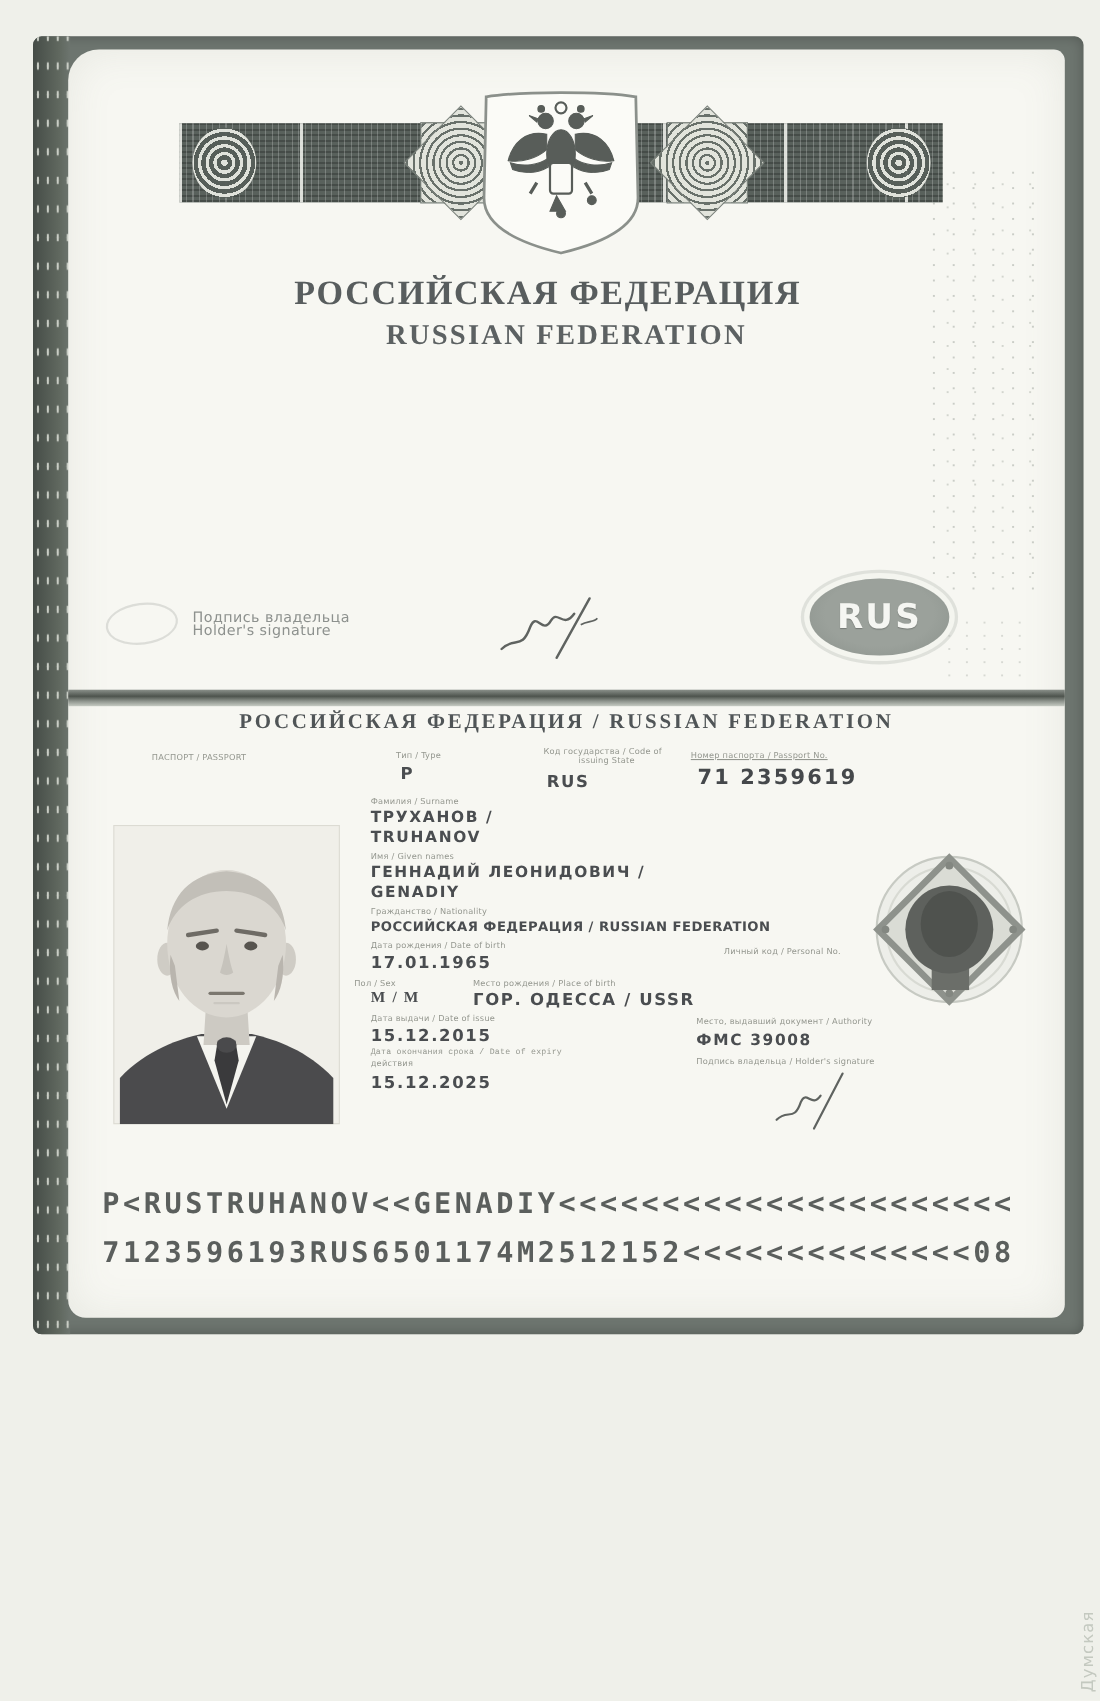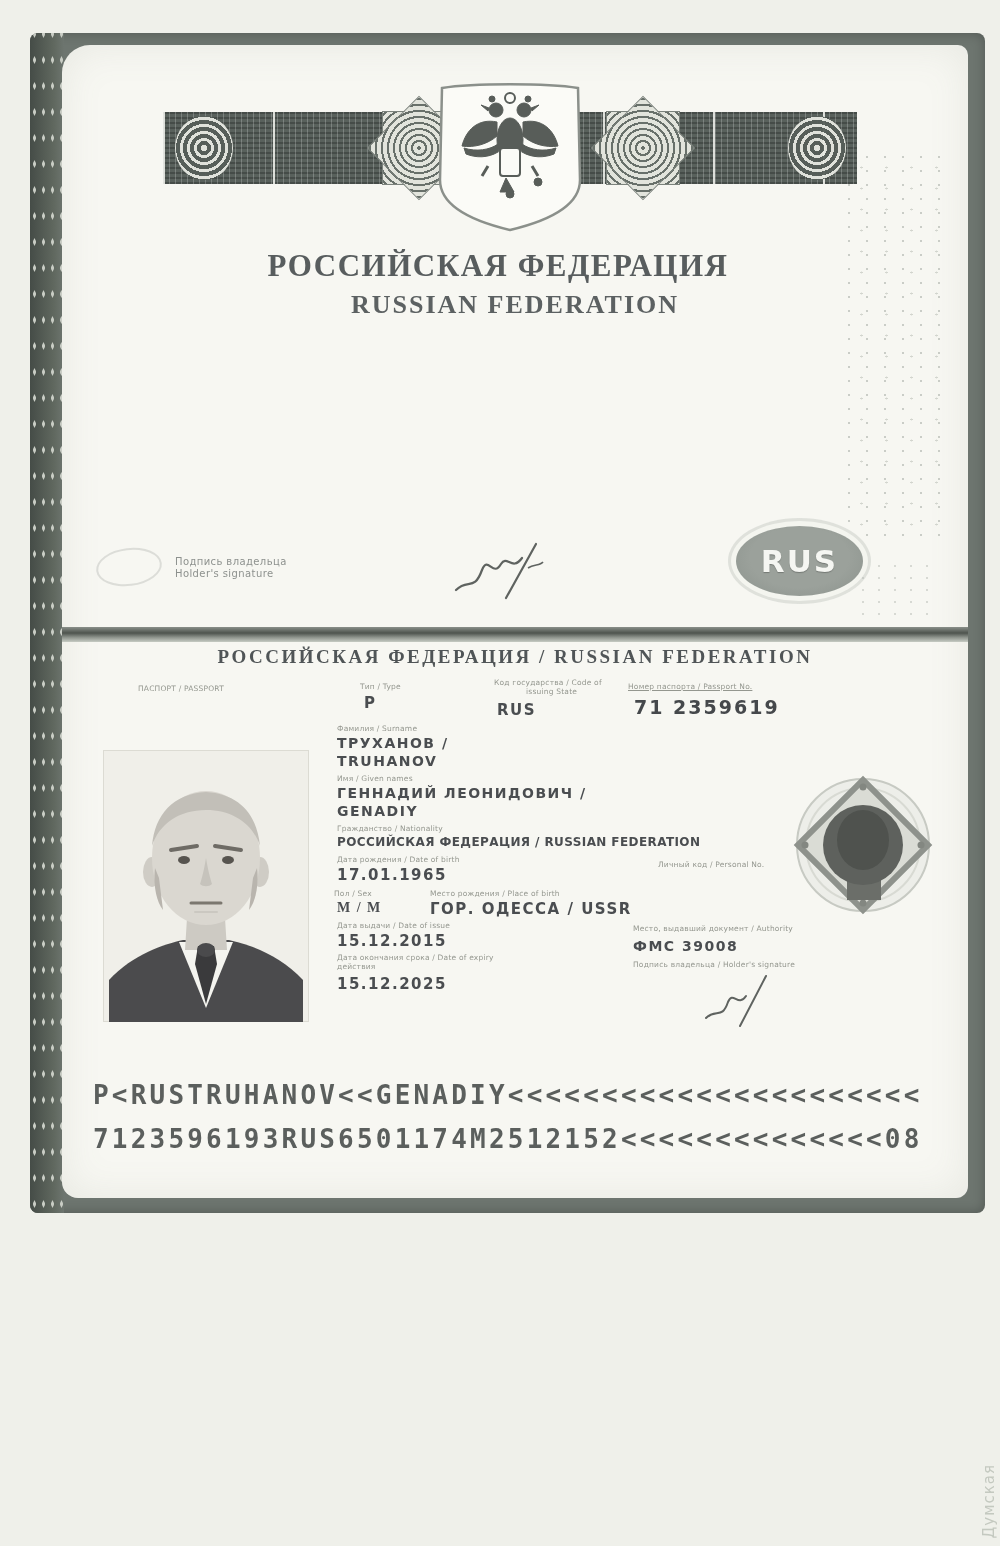--- a/index.html
+++ b/index.html
@@ -67,21 +67,21 @@
     left:62px;width:872px;top:248px;text-align:center;
     font-family:"Liberation Serif", serif;font-weight:bold;font-size:31px;
     letter-spacing:1.5px;color:#585d5e;
   }
   .title-en{
     left:62px;width:906px;top:290px;text-align:center;
     font-family:"Liberation Serif", serif;font-weight:bold;font-size:26px;
     letter-spacing:2px;color:#5c6162;
   }
   .cover-sig-label{
-    left:175px;top:556px;font-size:10px;line-height:12px;color:#8d918e;
+    left:175px;top:556px;font-size:13px;line-height:12px;color:#8d918e;
     letter-spacing:.4px;
   }
   .stamp-ghost{
     left:96px;top:548px;width:62px;height:34px;border-radius:50%;
     border:2px solid rgba(150,156,150,.28);transform:rotate(-7deg);
   }
   .rus-badge{
     left:736px;top:526px;width:127px;height:70px;border-radius:50%;
     background:radial-gradient(ellipse at 50% 45%, #9ba19b 55%, #8a918b 100%);
     box-shadow:0 0 0 5px rgba(244,245,240,.95), 0 0 0 8px rgba(178,184,177,.35);
@@ -204,28 +204,28 @@
 <div class="abs v v14" style="left:337px;top:785px;">ГЕННАДИЙ ЛЕОНИДОВИЧ /</div>
 <div class="abs v v14" style="left:337px;top:803px;">GENADIY</div>
 
 <div class="abs t" style="left:337px;top:824px;">Гражданство / Nationality</div>
 <div class="abs v vnat" style="left:337px;top:835px;">РОССИЙСКАЯ ФЕДЕРАЦИЯ / RUSSIAN FEDERATION</div>
 
 <div class="abs t" style="left:337px;top:855px;">Дата рождения / Date of birth</div>
 <div class="abs v v15" style="left:337px;top:866px;">17.01.1965</div>
 <div class="abs t" style="left:658px;top:860px;">Личный код / Personal No.</div>
 
-<div class="abs t" style="left:334px;top:889px;">Пол / Sex</div>
+<div class="abs t" style="left:322px;top:889px;">Пол / Sex</div>
 <div class="abs v v14" style="left:337px;top:900px;font-family:Liberation Serif, serif;">М / М</div>
 <div class="abs t" style="left:430px;top:889px;">Место рождения / Place of birth</div>
 <div class="abs v v15" style="left:430px;top:900px;">ГОР. ОДЕССА / USSR</div>
 
 <div class="abs t" style="left:337px;top:921px;">Дата выдачи / Date of issue</div>
 <div class="abs v v15" style="left:337px;top:932px;">15.12.2015</div>
-<div class="abs t" style="left:337px;top:953px;">Дата окончания срока / Date of expiry</div>
+<div class="abs t" style="left:337px;top:953px;font-family:Liberation Mono, monospace;">Дата окончания срока / Date of expiry</div>
 <div class="abs t" style="left:337px;top:962px;">действия</div>
 <div class="abs v v15" style="left:337px;top:975px;">15.12.2025</div>
 
 <div class="abs t" style="left:633px;top:924px;">Место, выдавший документ / Authority</div>
 <div class="abs v v14" style="left:633px;top:938px;">ФМС 39008</div>
 <div class="abs t" style="left:633px;top:960px;">Подпись владельца / Holder's signature</div>
 
 <svg class="abs" style="left:700px;top:972px;" width="80" height="58" viewBox="0 0 80 58">
   <path d="M6,46 C16,36 22,48 28,30 C33,18 38,36 46,24" fill="none" stroke="#5f6360" stroke-width="2" stroke-linecap="round"></path>
   <path d="M40,54 L66,4" fill="none" stroke="#5f6360" stroke-width="2" stroke-linecap="round"></path>

